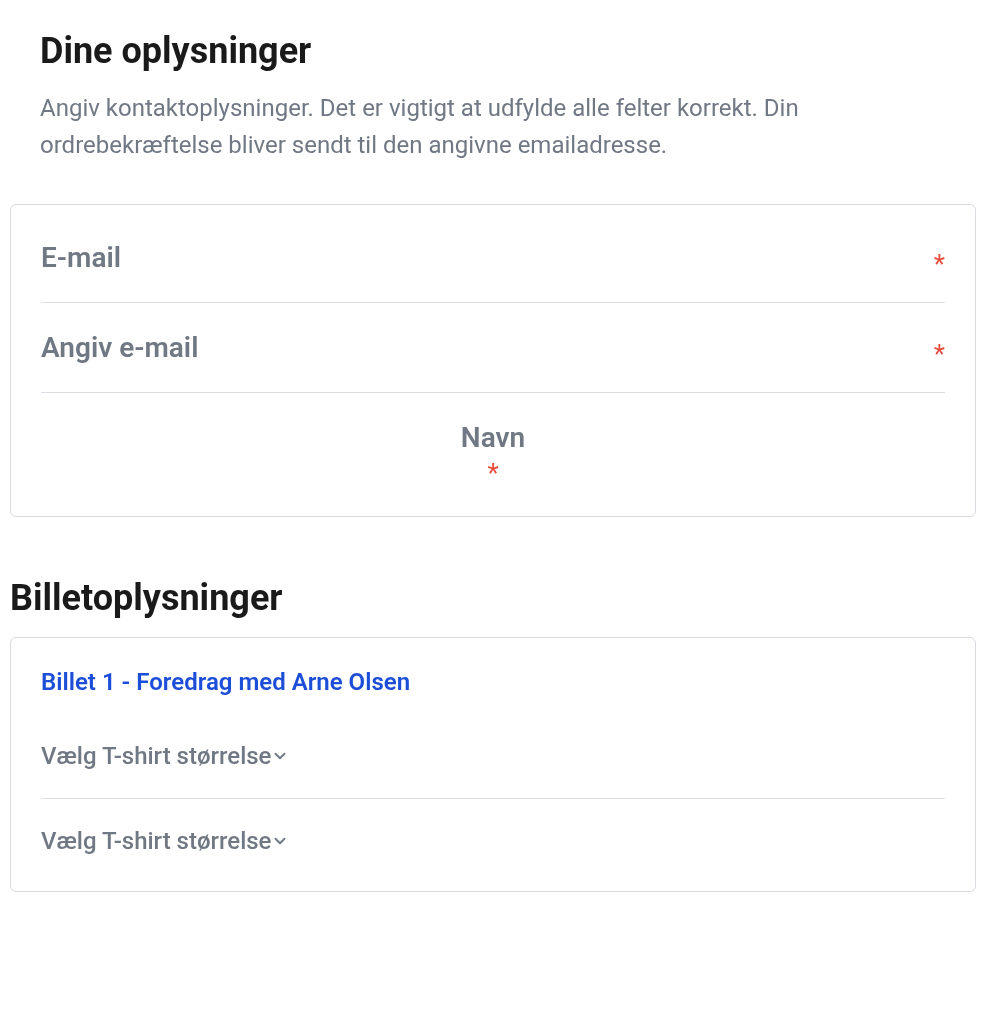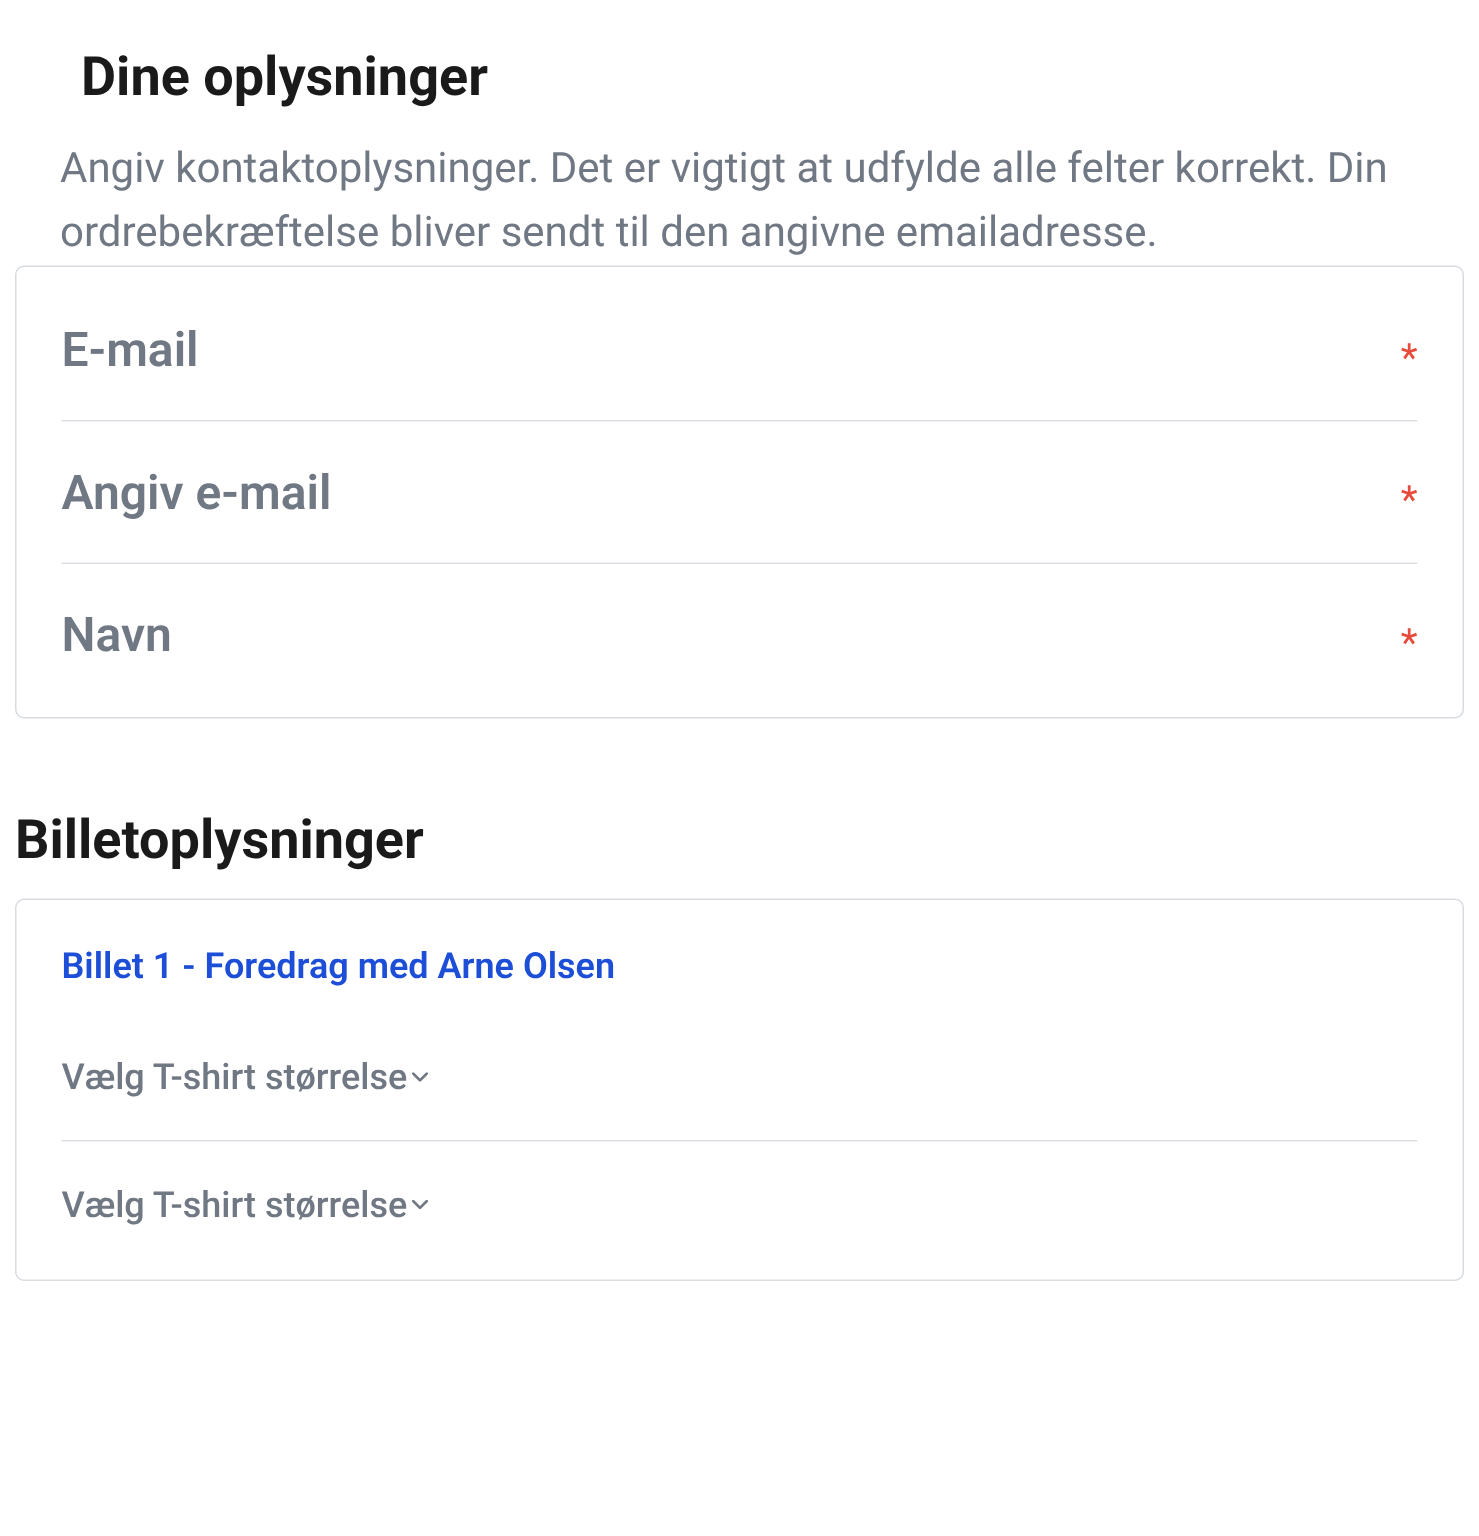--- a/index.html
+++ b/index.html
@@ -15,50 +15,52 @@
       color: #202020;
     }
     .section {
       margin-bottom: 60px;
     }
     .section-heading {
       font-size: 36px;
       font-weight: 700;
       color: #1a1a1a;
       margin-bottom: 18px;
-      margin-left: 44px;
+      margin-left: 30px;
     }
     .section-heading.full {
       margin-left: 0;
     }
     .section-subtext {
-      font-size: 28px;
+      font-size: 24px;
       line-height: 1.55;
       color: #707884;
       margin-left: 30px;
       margin-right: 30px;
+      margin-bottom: 40px;
     }
     .card {
       border: 1px solid #d8dce0;
       border-radius: 6px;
       padding: 8px 30px 8px 30px;
     }
     .field {
       position: relative;
       display: flex;
       align-items: center;
       justify-content: space-between;
       padding: 28px 0;
       border-bottom: 1px solid #dcdfe3;
     }
     .field.last {
       border-bottom: none;
+      flex-direction: column;
     }
     .field-label {
-      font-size: 32px;
+      font-size: 28px;
       font-weight: 600;
       color: #707884;
     }
     .required-star {
       color: #e64b3c;
       font-size: 26px;
       font-weight: 400;
       line-height: 1;
       position: relative;
       top: 6px;

